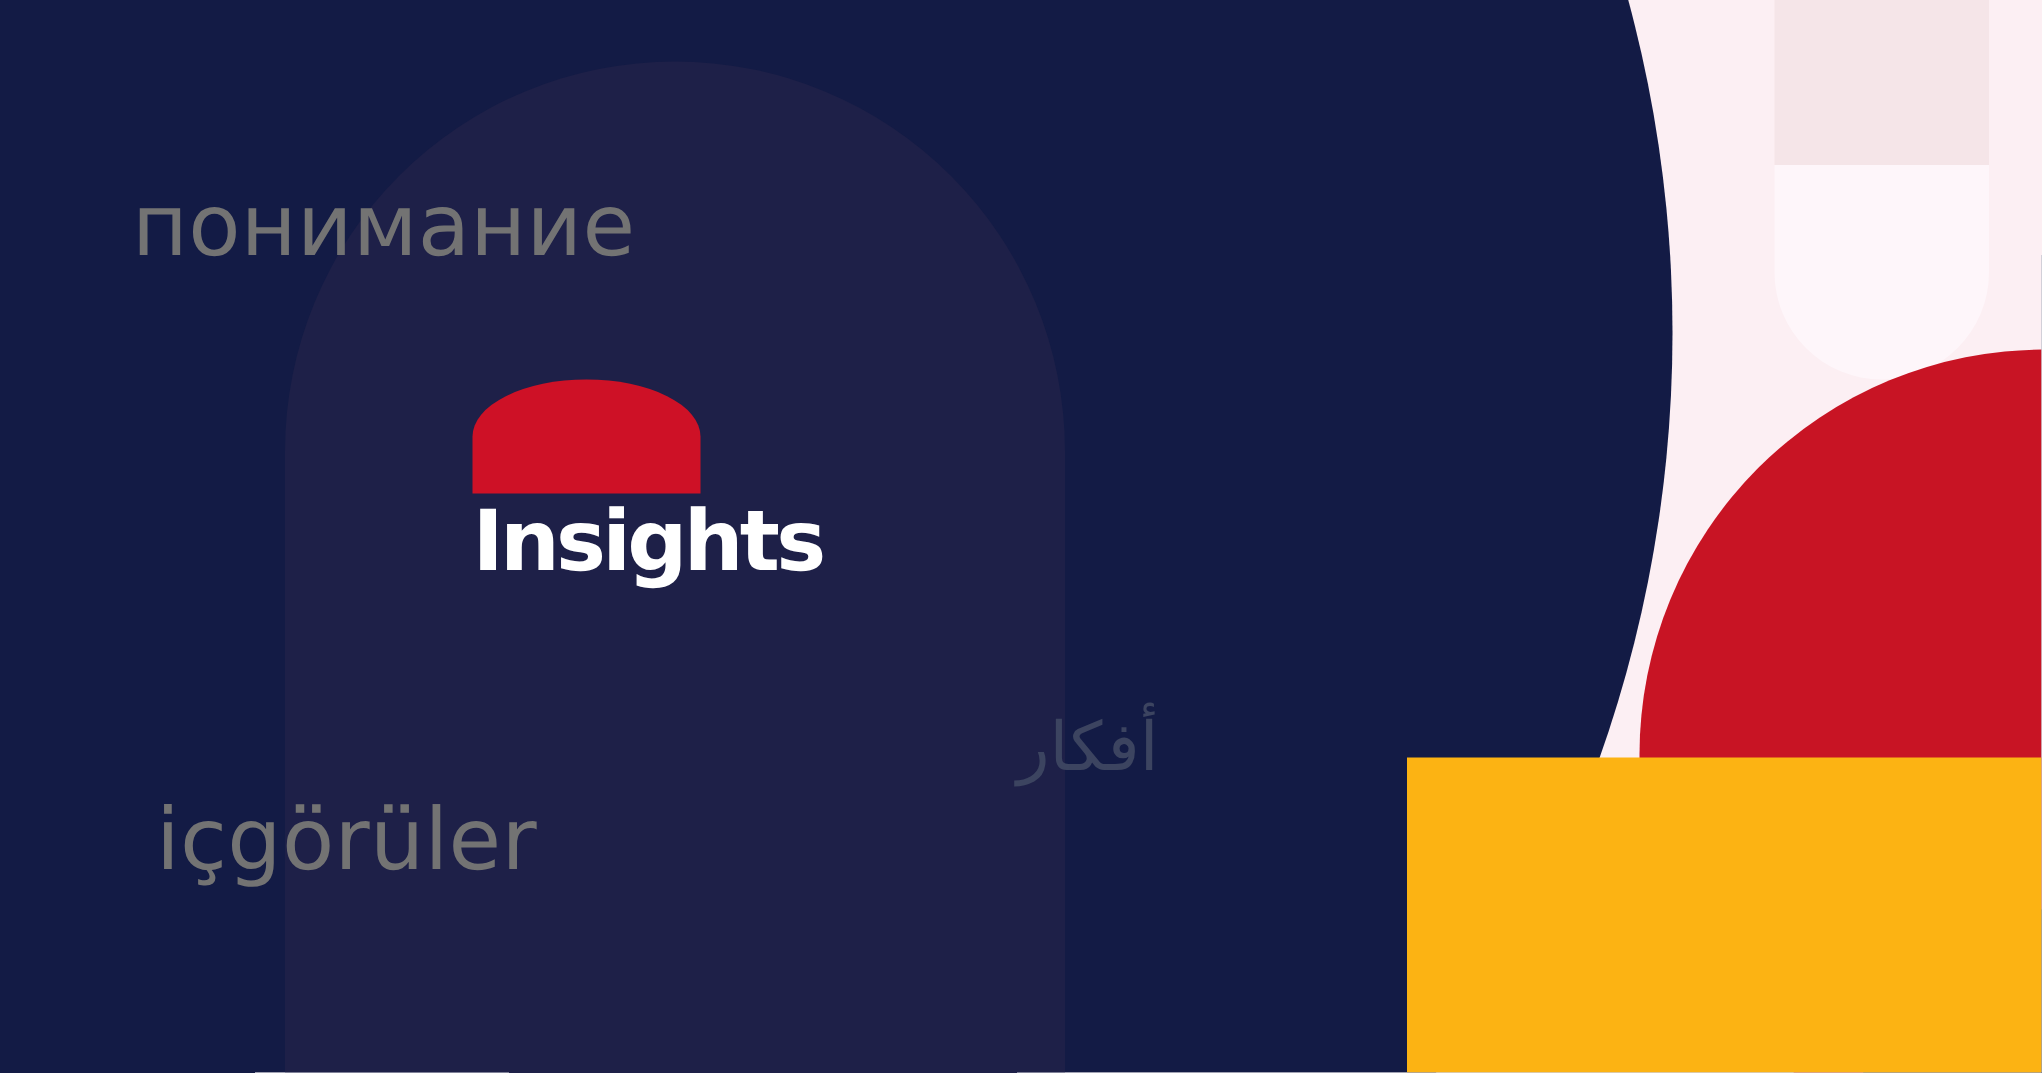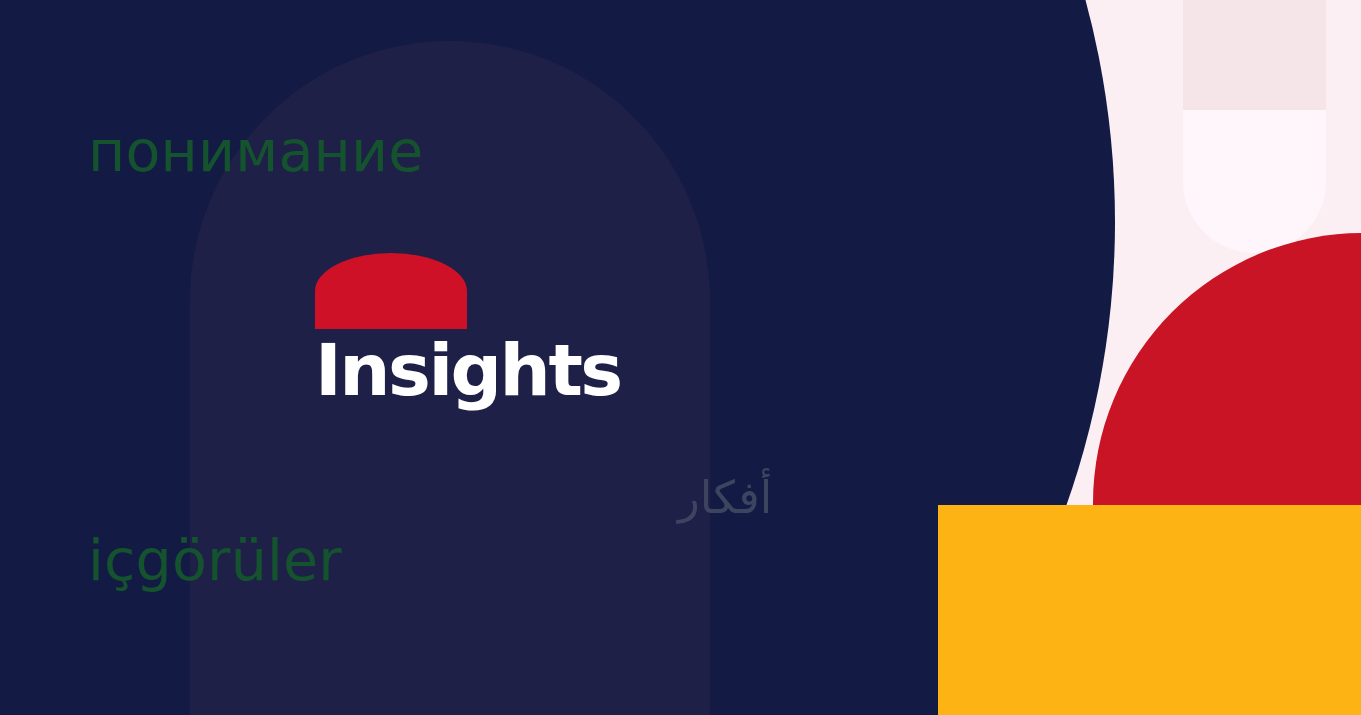--- a/index.html
+++ b/index.html
@@ -96,33 +96,33 @@
     width: 424px;
     height: 424px;
     background: #fcb313;
     border-bottom-left-radius: 424px 424px;
     border-bottom-right-radius: 424px 424px;
   }
 
   
   .word {
     position: absolute;
-    color: #14532d;
+    color: #737373;
     font-weight: 400;
     white-space: nowrap;
     letter-spacing: 0.2px;
     -webkit-font-smoothing: antialiased;
   }
   .word-ru {
     left: 88px;
     top: 118px;
     font-size: 57px;
   }
   .word-tr {
-    left: 88px;
+    left: 104px;
     top: 527px;
     font-size: 57px;
   }
   .word-ar {
     left: 678px;
     top: 471px;
     font-size: 45px;
     direction: rtl;
     color: #3c4460;
   }
@@ -139,21 +139,21 @@
     height: 76px;
     background: #ce1126;
     border-top-left-radius: 152px 76px;
     border-top-right-radius: 152px 76px;
     margin-left: 0;
   }
   .logo-wordmark {
     margin-top: 4px;
     font-family: "DejaVu Sans", "Liberation Sans", sans-serif;
     font-weight: 700;
-    font-size: 72px;
+    font-size: 56px;
     line-height: 1.04;
     color: #ffffff;
     letter-spacing: -2.5px;
   }
 </style>
 </head>
 <body>
 
 <div id="stage">
 

